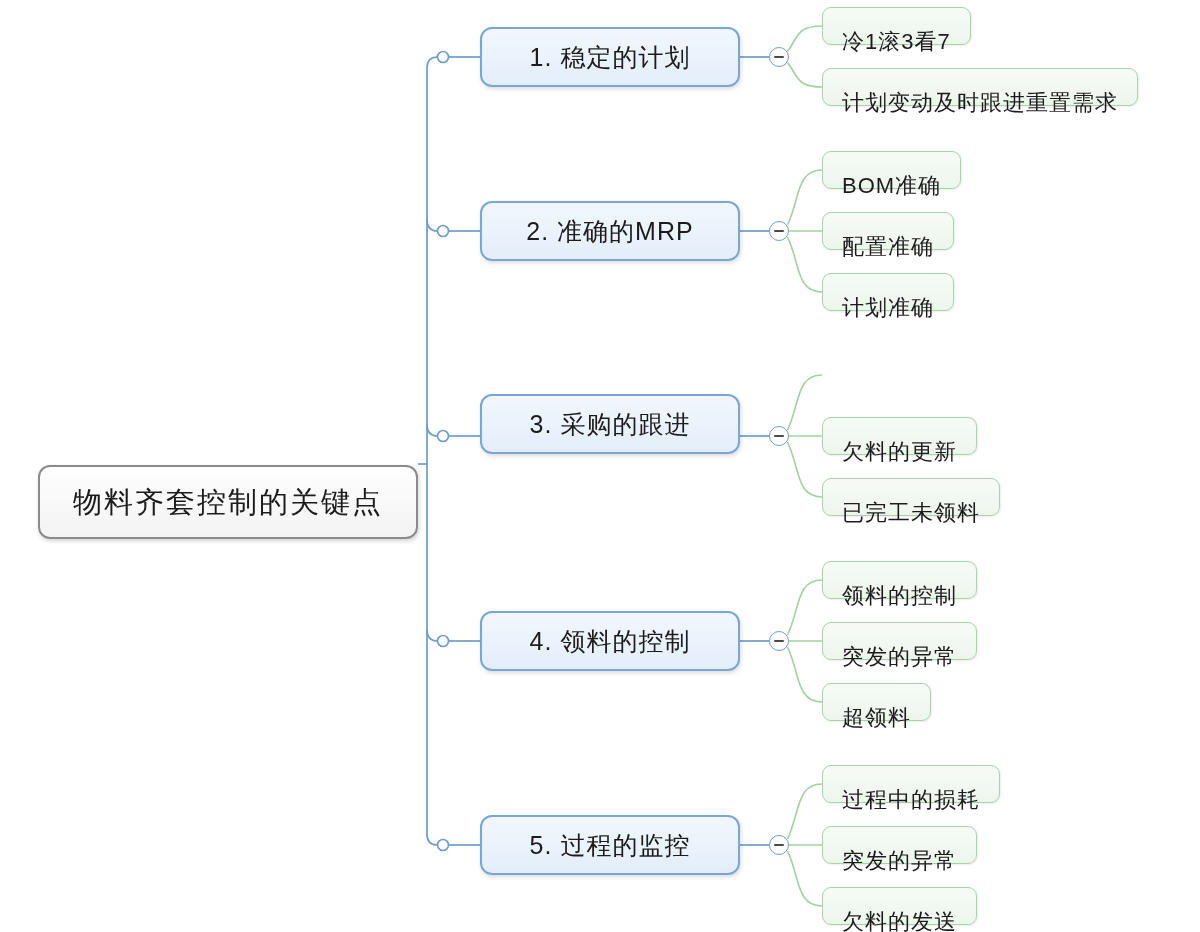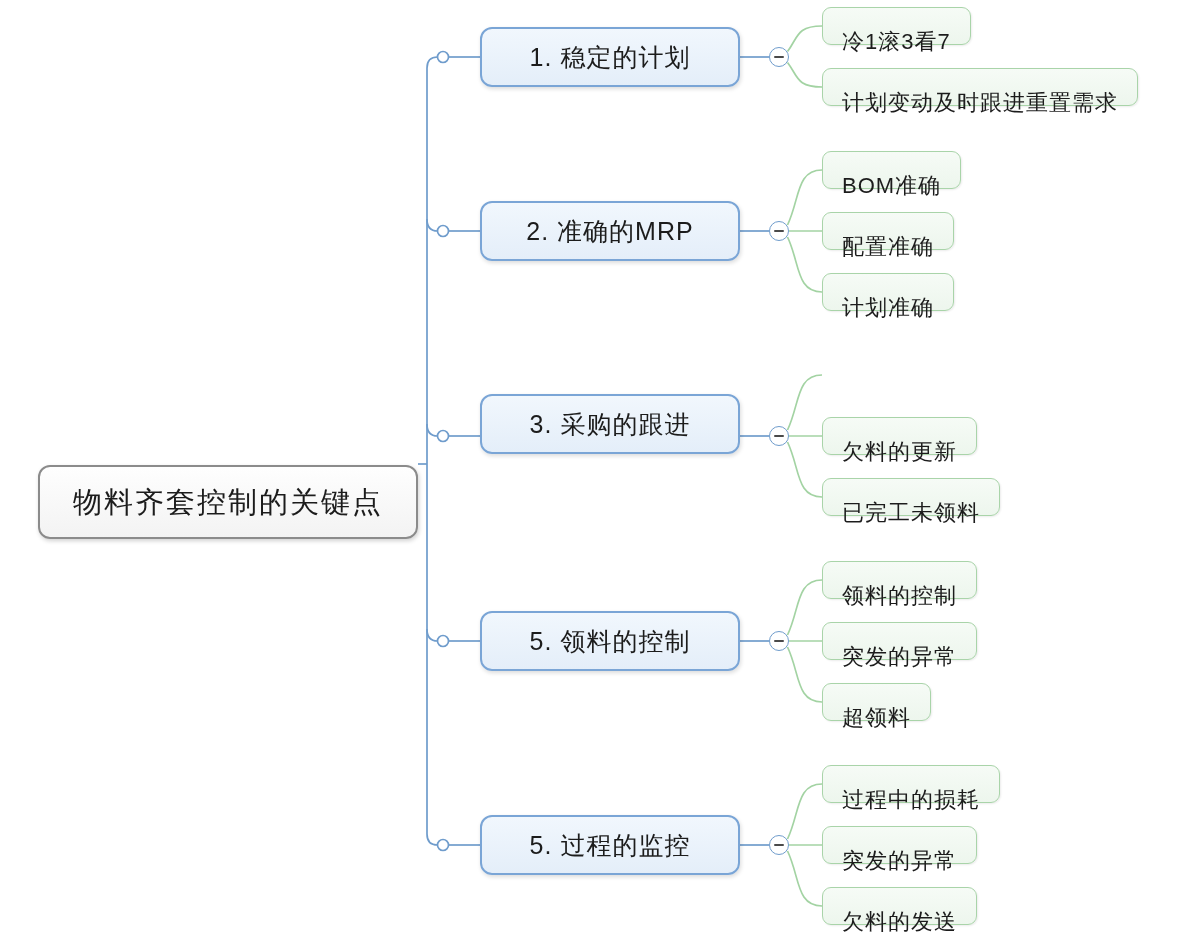--- a/index.html
+++ b/index.html
@@ -102,21 +102,21 @@
   <div class="node branch b1">
     <span>1. 稳定的计划</span>
   </div>
   <div class="node branch b2">
     <span>2. 准确的MRP</span>
   </div>
   <div class="node branch b3">
     <span>3. 采购的跟进</span>
   </div>
   <div class="node branch b4">
-    <span>5. 领料的控制</span>
+    <span>4. 领料的控制</span>
   </div>
   <div class="node branch b5">
     <span>5. 过程的监控</span>
   </div>
 
   <div class="collapse k1">
     <span class="minus"></span>
   </div>
   <div class="collapse k2">
     <span class="minus"></span>

